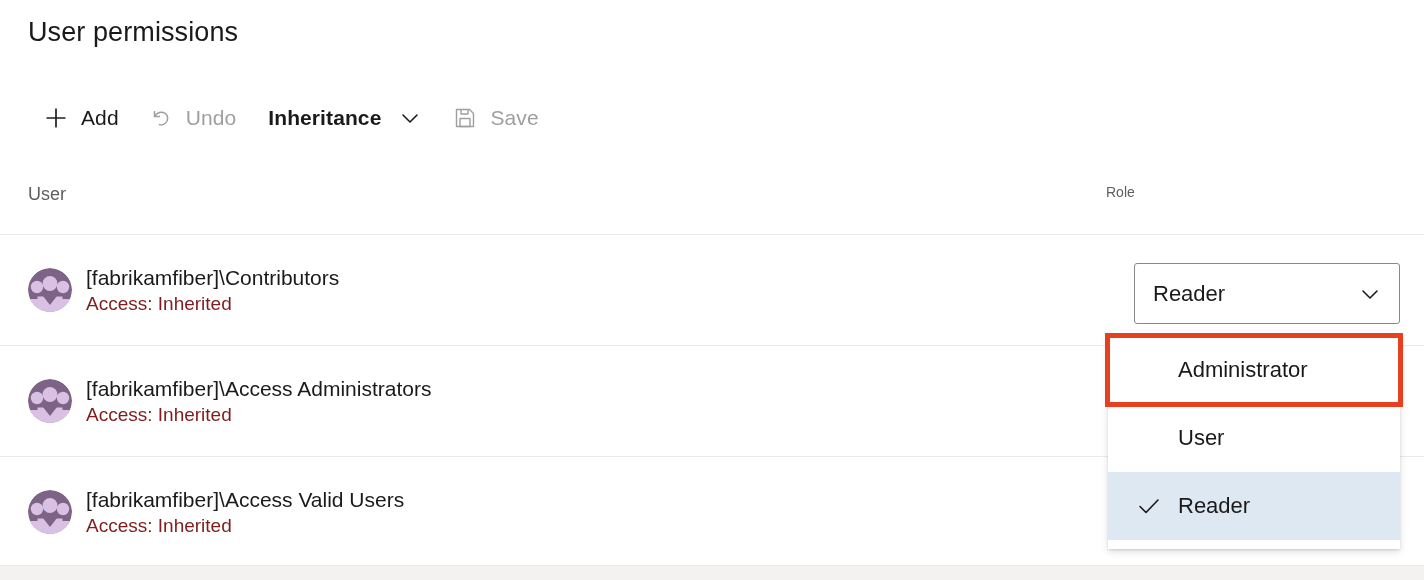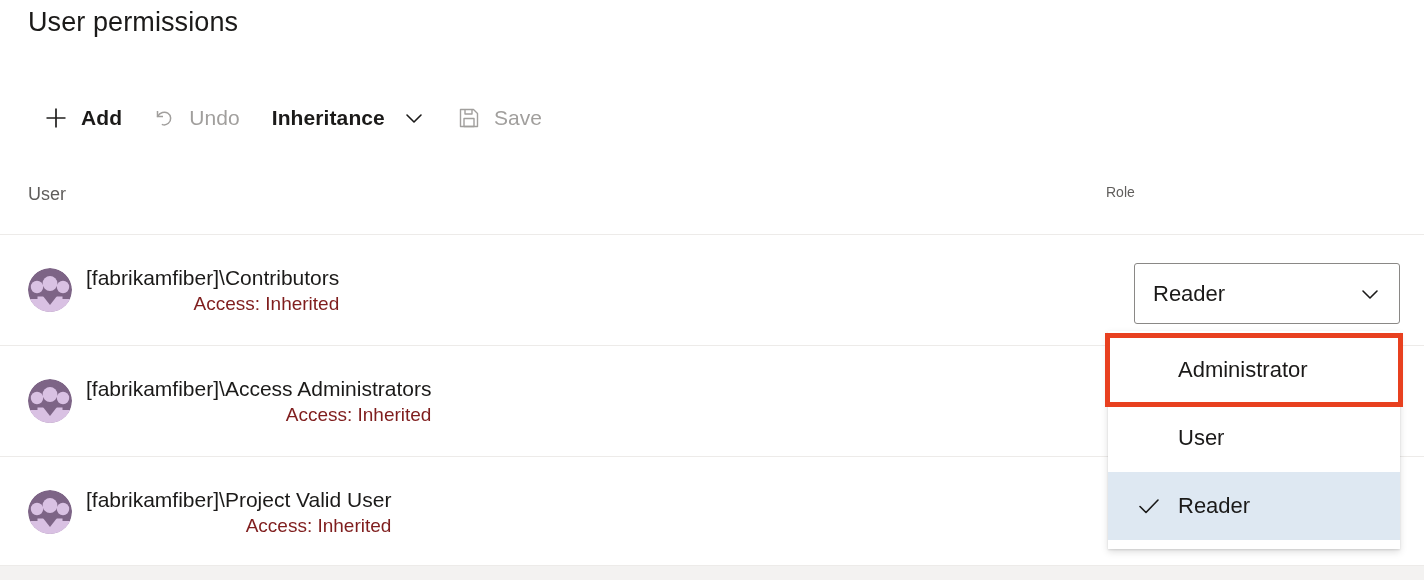--- a/index.html
+++ b/index.html
@@ -13,21 +13,21 @@
     font-family: "Liberation Sans", sans-serif;
     color: #201f1e;
     overflow: hidden;
     position: relative;
   }
 
   
   .page-title {
     position: absolute;
     left: 28px;
-    top: 4px;
+    top: 14px;
     font-size: 27px;
     font-weight: 400;
     color: #1b1a19;
     letter-spacing: 0.1px;
     line-height: 36px;
   }
 
   
   .command-bar {
     position: absolute;
@@ -54,21 +54,21 @@
     justify-content: center;
     width: 28px;
     height: 28px;
     margin-right: 11px;
     color: #201f1e;
     flex: none;
   }
   .cmd-btn.disabled .cmd-icon { color: #a19f9d; }
   .cmd-label {
     font-size: 21px;
-    font-weight: 700;
+    font-weight: 400;
     color: #1b1a19;
     white-space: nowrap;
     letter-spacing: 0.1px;
   }
   .cmd-btn.disabled .cmd-label {
     font-weight: 400;
     color: #a19f9d;
   }
   .cmd-btn.inherit-btn { padding-left: 18px; }
   .cmd-btn.inherit-btn .cmd-label { font-weight: 700; }
@@ -121,21 +121,21 @@
     padding-left: 28px;
   }
   .avatar {
     width: 44px;
     height: 44px;
     border-radius: 50%;
     flex: none;
     margin-right: 14px;
     display: block;
   }
-  .identity-text { display: flex; flex-direction: column; text-align: right; }
+  .identity-text { display: flex; flex-direction: column; }
   .identity-name {
     font-size: 21px;
     color: #1b1a19;
     line-height: 27px;
     white-space: nowrap;
   }
   .identity-sub {
     font-size: 19px;
     color: #7f1d1d;
     line-height: 26px;
@@ -332,21 +332,21 @@
         <circle cx="22" cy="22" r="22" fill="#7d6486"></circle>
         <circle cx="9" cy="19" r="6.2" fill="#d9c1e3"></circle>
         <circle cx="35" cy="19" r="6.2" fill="#d9c1e3"></circle>
         <path d="M1.5 31 h13 v13 h-13 z" fill="#d9c1e3"></path>
         <path d="M29.5 31 h13 v13 h-13 z" fill="#d9c1e3"></path>
         <circle cx="22" cy="15.5" r="7.4" fill="#d9c1e3"></circle>
         <path d="M9.5 44 V28.5 h25 V44 Z" fill="#d9c1e3"></path>
         <path d="M13.8 26.5 L22 37 L30.2 26.5 Z" fill="#7d6486"></path>
       </svg>
       <div class="identity-text">
-        <span class="identity-name">[fabrikamfiber]\Project Valid User</span>
+        <span class="identity-name">[fabrikamfiber]\Access Valid Users</span>
         <span class="identity-sub">Access: Inherited</span>
       </div>
     </div>
   </div>
 
 </div>
 
 <div class="role-combobox">
   <span class="role-combobox-value">Reader</span>
   <span class="role-combobox-chevron">

